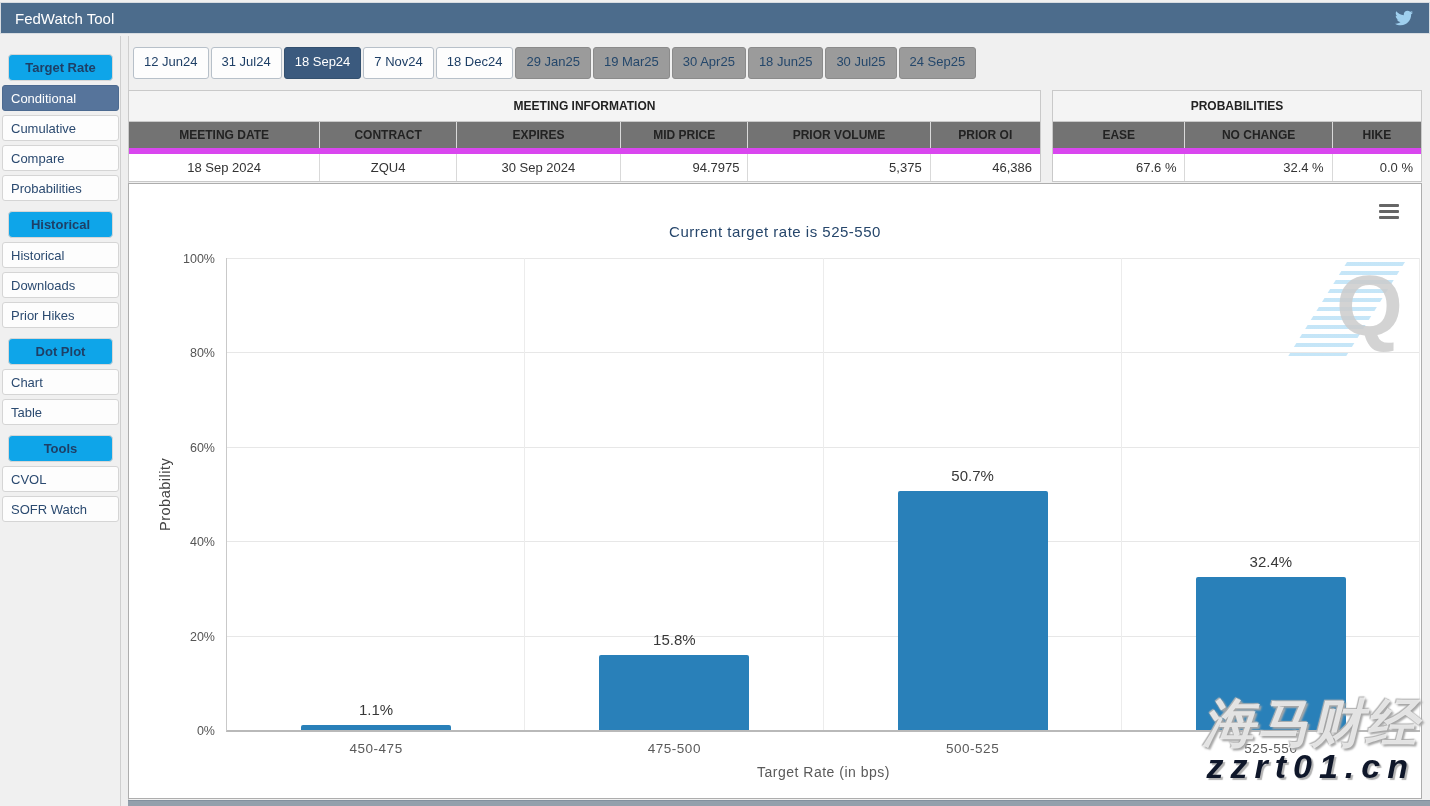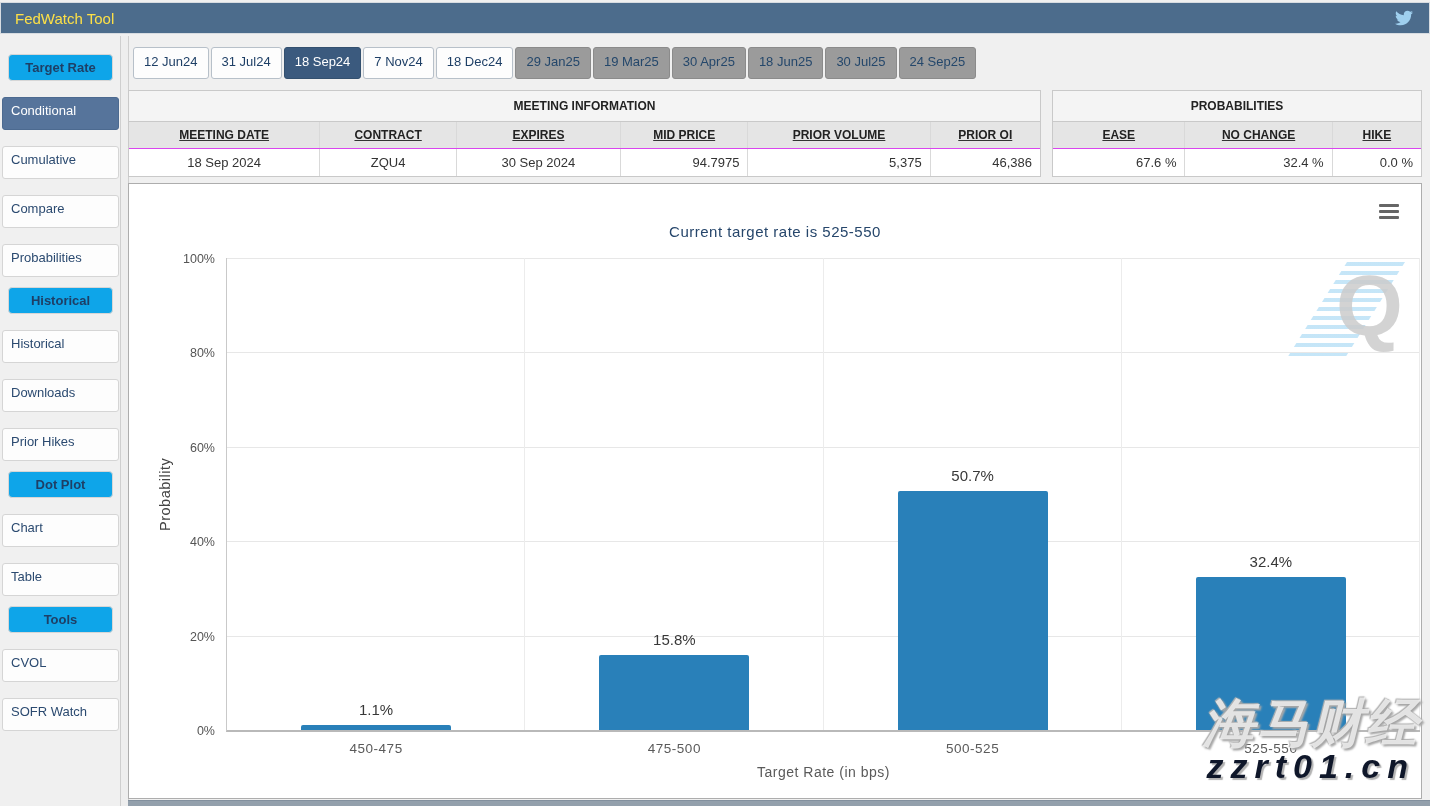--- a/index.html
+++ b/index.html
@@ -1,43 +1,43 @@
 <!DOCTYPE html>
 <html><head>
 <meta charset="utf-8">
 <style>
   html,body{margin:0;padding:0;}
   body{font-family:"Liberation Sans",sans-serif;background:#e9e9e9;}
   #page{position:relative;width:1430px;height:806px;background:#f0f0f0;overflow:hidden;}
 
   
   #appbar{position:absolute;left:0;top:2px;right:0;height:32px;background:#4c6c8c;border:1px solid #d7dce1;display:flex;align-items:center;justify-content:space-between;padding:0 14px;box-sizing:border-box;}
-  #appbar .ttl{color:#fde047;font-size:15px;}
+  #appbar .ttl{color:#ffffff;font-size:15px;}
   #appbar svg{display:block;}
 
   
   #sidebar{position:absolute;left:2px;top:44px;width:117px;}
   .sb-head{margin:10px 6px 4px 6px;background:#0ea5e9;border:1px solid #d6d6d6;border-radius:4px;text-align:center;font-weight:bold;color:#1e3f66;font-size:13px;padding:5px 0;}
-  .sb-item{background:#fdfdfd;border:1px solid #d5d5d5;border-radius:3px;color:#2b4a70;font-size:13px;padding:5px 0 11px 8px;margin-top:16px;cursor:pointer;}
+  .sb-item{background:#fdfdfd;border:1px solid #d5d5d5;border-radius:3px;color:#2b4a70;font-size:13px;padding:5px 0 4px 8px;margin-top:4px;cursor:pointer;}
   .sb-item.sel{background:#56749b;border-color:#4c6a90;color:#ffffff;}
   #v-divider{position:absolute;left:120px;top:36px;width:7px;bottom:0;background:#eeeeee;border-left:1px solid #cfcfcf;border-right:1px solid #cfcfcf;}
 
   
   #tabs{position:absolute;left:133px;top:47px;right:4px;height:32px;display:flex;gap:2px;}
   .tab{font-size:13px;color:#1e3f66;background:#fdfdfd;border:1px solid #b7c0c9;border-radius:3px;padding:6px 10px 7px 10px;white-space:nowrap;cursor:pointer;}
   .tab.selected{background:#3b5a7e;border-color:#33506f;color:#ffffff;}
   .tab.disabled{background:#9b9b9b;border-color:#8b8b8b;color:#24476b;}
 
   
   .tbl{position:absolute;top:90px;background:#ffffff;border:1px solid #c9c9c9;box-sizing:border-box;font-size:13px;color:#333;}
   #meeting-table{left:128px;width:913px;}
   #prob-table{left:1052px;width:370px;}
   .tbl-cap{background:#f4f4f4;border-bottom:1px solid #c9c9c9;text-align:center;font-weight:bold;font-size:12px;color:#222;padding:8px 0;}
   .tbl-row{display:flex;}
-  .tbl-row.tbl-head{background:#e5e5e5;border-bottom:1px solid #d946ef;text-decoration:underline;}
+  .tbl-row.tbl-head{background:#737373;border-bottom:6px solid #d946ef;}
   .tbl-cell{box-sizing:border-box;padding:6px 8px;border-right:1px solid #d9d9d9;text-align:center;overflow:hidden;white-space:nowrap;}
   .tbl-cell:last-child{border-right:none;}
   .tbl-head .tbl-cell{font-weight:bold;font-size:12px;color:#222;}
 
   
   #chart-panel{position:absolute;left:128px;top:183px;width:1294px;height:616px;background:#ffffff;border:1px solid #adadad;box-sizing:border-box;}
   #chart-title{position:absolute;left:17px;top:9px;font-size:17px;letter-spacing:1px;color:#26466b;}
   #chart-subtitle{position:absolute;left:0;right:0;top:39px;text-align:center;font-size:15px;letter-spacing:.5px;color:#26466b;}
   #chart-menu{position:absolute;right:22px;top:20px;width:20px;cursor:pointer;}
   #chart-menu span{display:block;height:3px;background:#666;margin-bottom:3px;border-radius:1px;}

